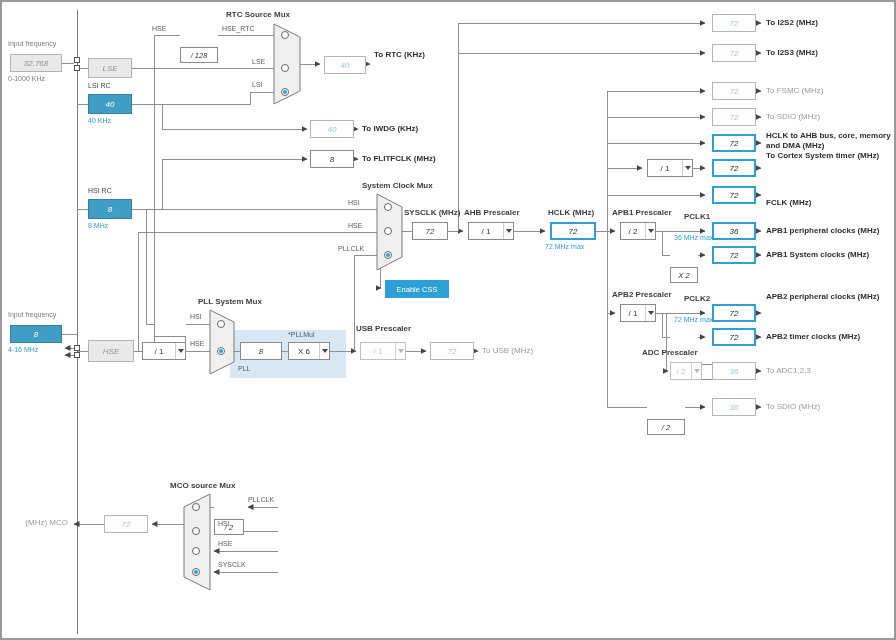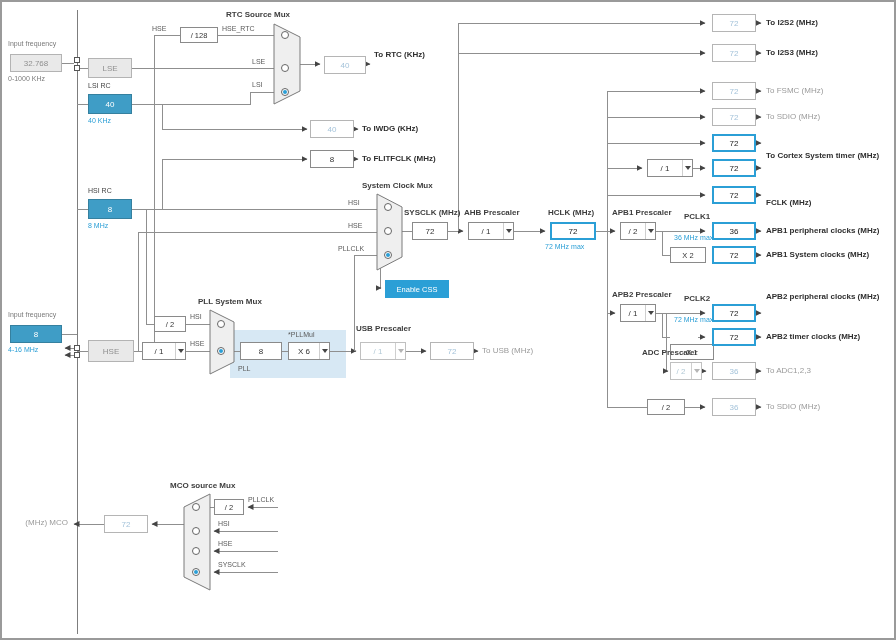--- a/index.html
+++ b/index.html
@@ -1,26 +1,26 @@
 <!DOCTYPE html>
 <html><head>
 <meta charset="utf-8">
 <style>
   html,body{margin:0;padding:0;background:#fff;}
   .stage{position:relative;width:896px;height:640px;background:#ffffff;border:2px solid #9a9a9a;
          box-sizing:border-box;font-family:"Liberation Sans",sans-serif;overflow:hidden;}
   .wires{position:absolute;left:0;top:0;pointer-events:none;}
   
   .box{position:absolute;height:18px;box-sizing:border-box;border:1px solid #8a8a8a;background:#fff;
-       display:flex;align-items:center;justify-content:center;font-size:8px;color:#333;white-space:nowrap;}
+       display:flex;align-items:center;justify-content:center;font-size:8px;color:#333;white-space:nowrap;font-style:italic;}
   .box.ghostv{color:#a4c3da;border-color:#b5b5b5;}
   .box.bluebd{border:2px solid #2b9fd6;color:#222;}
   .box.fill{background:#3f9dc6;border-color:#35809f;color:#fff;}
   .box.srcg{background:#e9e9e9;border-color:#b3b3b3;color:#8f8f8f;}
-  .box.sm{height:16px;font-size:7.5px;}
+  .box.sm{height:16px;font-size:7.5px;margin-top:20px;}
   
   .dd{position:absolute;height:18px;box-sizing:border-box;border:1px solid #8a8a8a;background:#fff;
       display:flex;align-items:stretch;font-size:8px;color:#333;}
   .dd .dd-v{flex:1;display:flex;align-items:center;justify-content:center;white-space:nowrap;}
   .dd .chev{width:9px;display:flex;align-items:center;justify-content:center;border-left:1px solid #cfcfcf;}
   .dd .chev::after{content:"";border-left:3px solid transparent;border-right:3px solid transparent;border-top:4px solid #444;}
   .dd.ghost{border-color:#c0c0c0;color:#b2c9d6;}
   .dd.ghost .chev::after{border-top-color:#b5b5b5;}
   
   .t{position:absolute;font-size:8px;font-weight:bold;color:#3d3d3d;white-space:nowrap;}
@@ -219,21 +219,21 @@
 
 <div class="t" style="left:610px;top:206px">APB1 Prescaler</div>
 <div class="dd" style="left:618px;top:220px;width:36px">
   <span class="dd-v">/ 2</span>
   <span class="chev"></span>
 </div>
 <div class="t" style="left:682px;top:210px">PCLK1</div>
 <div class="bn" style="left:672px;top:232px">36 MHz max</div>
 <div class="box bluebd" style="left:710px;top:220px;width:44px">36</div>
 <div class="out" style="left:764px;top:224px">APB1 peripheral clocks (MHz)</div>
-<div class="box sm" style="left:668px;top:245px;width:36px">X 2</div>
+<div class="box sm" style="left:668px;top:245px;width:28px">X 2</div>
 <div class="box bluebd" style="left:710px;top:244px;width:44px">72</div>
 <div class="out" style="left:764px;top:248px">APB1 System clocks (MHz)</div>
 
 <div class="t" style="left:610px;top:288px">APB2 Prescaler</div>
 <div class="dd" style="left:618px;top:302px;width:36px">
   <span class="dd-v">/ 1</span>
   <span class="chev"></span>
 </div>
 <div class="t" style="left:682px;top:292px">PCLK2</div>
 <div class="bn" style="left:672px;top:314px">72 MHz max</div>
@@ -256,20 +256,21 @@
 
 <div class="box ghostv" style="left:710px;top:12px;width:44px">72</div>
 <div class="out" style="left:764px;top:16px">To I2S2 (MHz)</div>
 <div class="box ghostv" style="left:710px;top:42px;width:44px">72</div>
 <div class="out" style="left:764px;top:46px">To I2S3 (MHz)</div>
 <div class="box ghostv" style="left:710px;top:80px;width:44px">72</div>
 <div class="outg" style="left:764px;top:84px">To FSMC (MHz)</div>
 <div class="box ghostv" style="left:710px;top:106px;width:44px">72</div>
 <div class="outg" style="left:764px;top:110px">To SDIO (MHz)</div>
 <div class="box bluebd" style="left:710px;top:132px;width:44px">72</div>
+<div class="out wrap" style="left:764px;top:129px">HCLK to AHB bus, core, memory and DMA (MHz)</div>
 <div class="dd" style="left:645px;top:157px;width:46px">
   <span class="dd-v">/ 1</span>
   <span class="chev"></span>
 </div>
 <div class="box bluebd" style="left:710px;top:157px;width:44px">72</div>
 <div class="out" style="left:764px;top:149px">To Cortex System timer (MHz)</div>
 <div class="box bluebd" style="left:710px;top:184px;width:44px">72</div>
 <div class="out" style="left:764px;top:196px">FCLK (MHz)</div>
 
 <div class="t" style="left:168px;top:479px">MCO source Mux</div>

